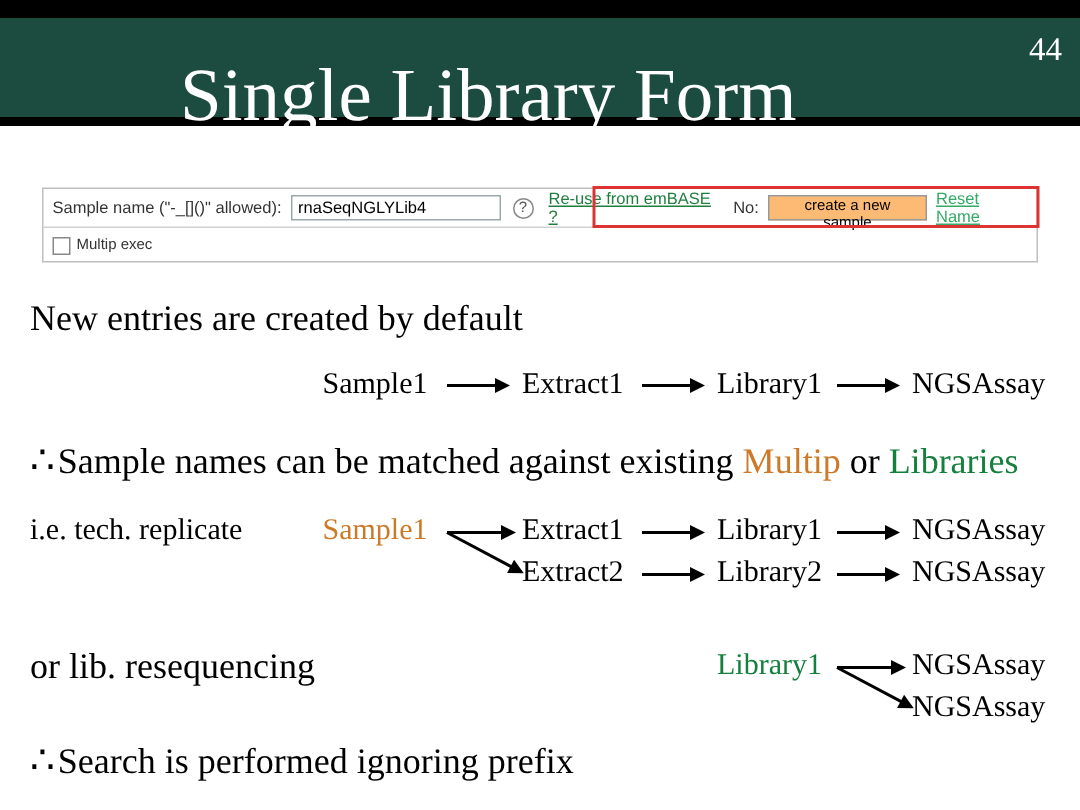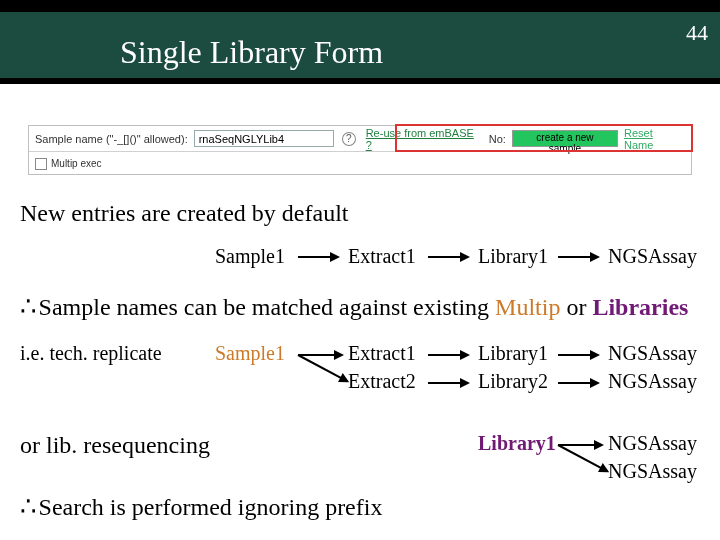--- a/index.html
+++ b/index.html
@@ -1,44 +1,44 @@
 <!DOCTYPE html>
 <html><head>
 <meta charset="utf-8">
 <style>
   * { box-sizing: border-box; margin: 0; padding: 0; }
   html, body { width: 720px; height: 540px; background: #fff; font-family: "Times New Roman", Times, serif; color: #000; overflow: hidden; }
   .slide { width: 720px; height: 540px; position: relative; }
   .topbar { width: 100%; height: 12px; background: #000; }
   .pagenum { position: absolute; top: 20px; right: 12px; color: #fff; font-size: 22px; font-family: "Times New Roman", serif; }
   .titlebar { position: absolute; top: 12px; left: 0; width: 100%; height: 72px; background: #1b4c3f; border-bottom: 6px solid #000; }
-  .title { position: absolute; top: 22px; left: 120px; color: #fff; font-size: 32px; font-weight: 400; }
+  .title { position: absolute; top: 22px; left: 120px; color: #fff; font-size: 50px; font-weight: 400; }
   .formbox { position: absolute; top: 125px; left: 28px; width: 664px; height: 50px; border: 1px solid #bfbfbf; background: #fff; font-family: Arial, sans-serif; }
   .formrow1 { display: flex; align-items: center; height: 26px; border-bottom: 1px solid #d0d0d0; padding: 0 6px; font-size: 11px; color: #333; }
   .formrow2 { display: flex; align-items: center; height: 23px; padding: 0 6px; font-size: 10px; color: #333; }
   .flabel { margin-right: 6px; white-space: nowrap; }
   .finput { border: 1px solid #9aa; height: 17px; padding: 0 4px; background: #fff; font-size: 11px; width: 140px; margin-right: 8px; }
   .qicon { display: inline-flex; width: 14px; height: 14px; border-radius: 50%; border: 1px solid #888; align-items: center; justify-content: center; font-size: 10px; color: #555; margin-right: 4px; }
   .flink { color: #207f3f; text-decoration: underline; font-size: 11px; margin: 0 6px; cursor: pointer; }
   .fno { font-size: 11px; color: #333; margin-right: 6px; }
-  .fbtn { border: 1px solid #999; background: #22c55e; font-size: 10px; padding: 1px 6px; height: 17px; cursor: pointer; margin-right: 6px; }
+  .fbtn { border: 1px solid #999; background: #fdba74; font-size: 10px; padding: 1px 6px; height: 17px; cursor: pointer; margin-right: 6px; }
   .freset { color: #3a6; text-decoration: underline; font-size: 11px; cursor: pointer; margin-left: auto; }
   .chk { width: 12px; height: 12px; border: 1px solid #888; display: inline-block; margin-right: 4px; }
   .highlight { position: absolute; border: 2px solid #d33; pointer-events: none; }
   .hl1 { top: 124px; left: 395px; width: 298px; height: 28px; }
   .body { position: absolute; left: 20px; width: 680px; font-size: 24px; line-height: 1.3; }
   .line1 { top: 198px; }
   .node { font-size: 20px; position: absolute; }
   .arrow { position: absolute; height: 2px; background: #000; }
   .arrow::after { content: ""; position: absolute; right: -2px; top: -4px; border-left: 10px solid #000; border-top: 5px solid transparent; border-bottom: 5px solid transparent; }
   .arrowdiag { position: absolute; height: 2px; background: #000; transform-origin: left center; }
   .arrowdiag::after { content: ""; position: absolute; right: -2px; top: -4px; border-left: 10px solid #000; border-top: 5px solid transparent; border-bottom: 5px solid transparent; }
   .thrust { font-family: Symbol, "Times New Roman"; font-size: 26px; margin-right: 2px; }
   .sampleorange { color: #cc7a29; }
-  .liborange { color: #701a75; font-weight: bold; }
+  .liborange { color: #15803d; }
 </style>
 </head>
 <body>
 
 <div class="slide">
   <div class="topbar"></div>
   <div class="titlebar">
     <div class="title">Single Library Form</div>
   </div>
   <div class="pagenum">44</div>

